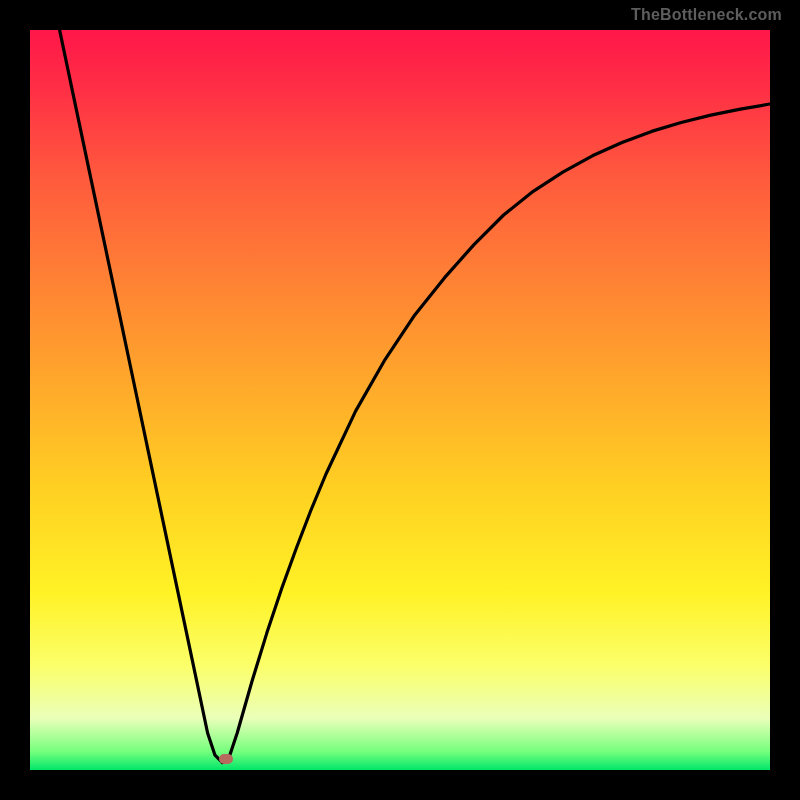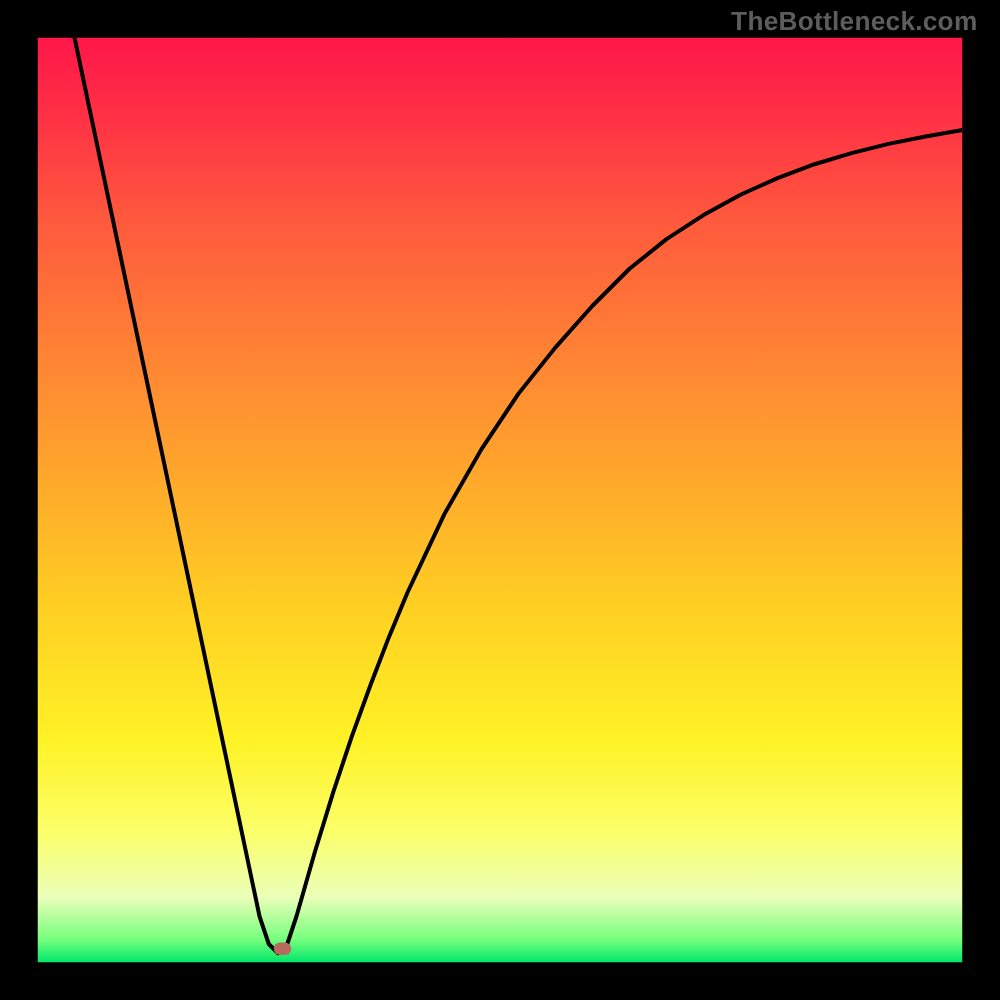--- a/index.html
+++ b/index.html
@@ -8,21 +8,21 @@
     position: relative;
     width: 800px;
     height: 800px;
     background: #000;
   }
   .watermark {
     position: absolute;
     top: 6px;
     right: 18px;
     font-family: Arial, Helvetica, sans-serif;
-    font-size: 21px;
+    font-size: 16px;
     font-weight: 600;
     color: #5d5d5d;
     letter-spacing: 0.2px;
   }
   .plot-area {
     position: absolute;
     top: 30px;
     left: 30px;
     width: 740px;
     height: 740px;

